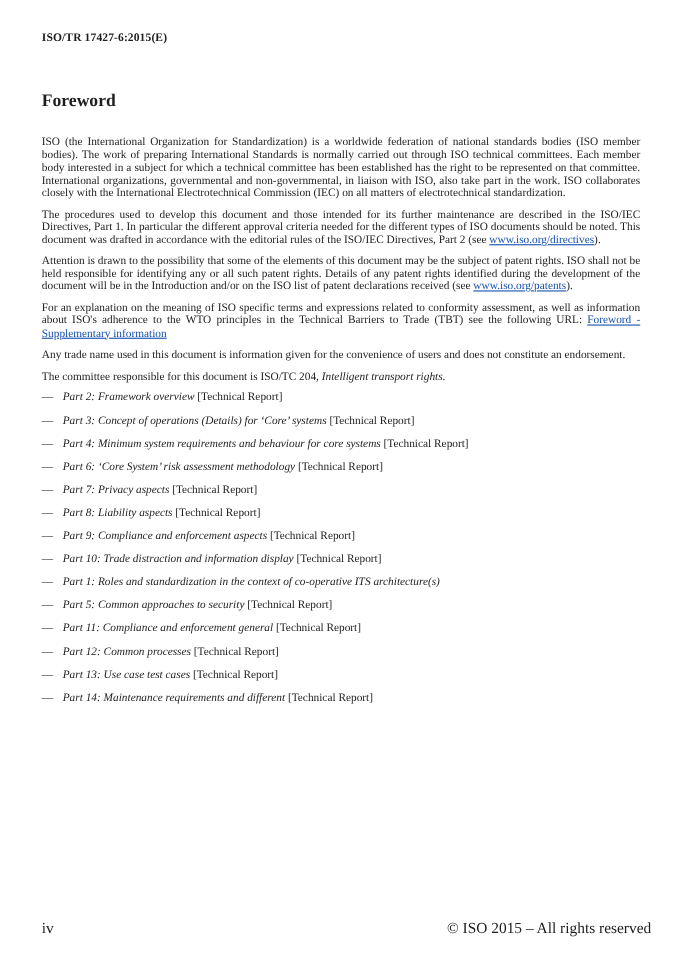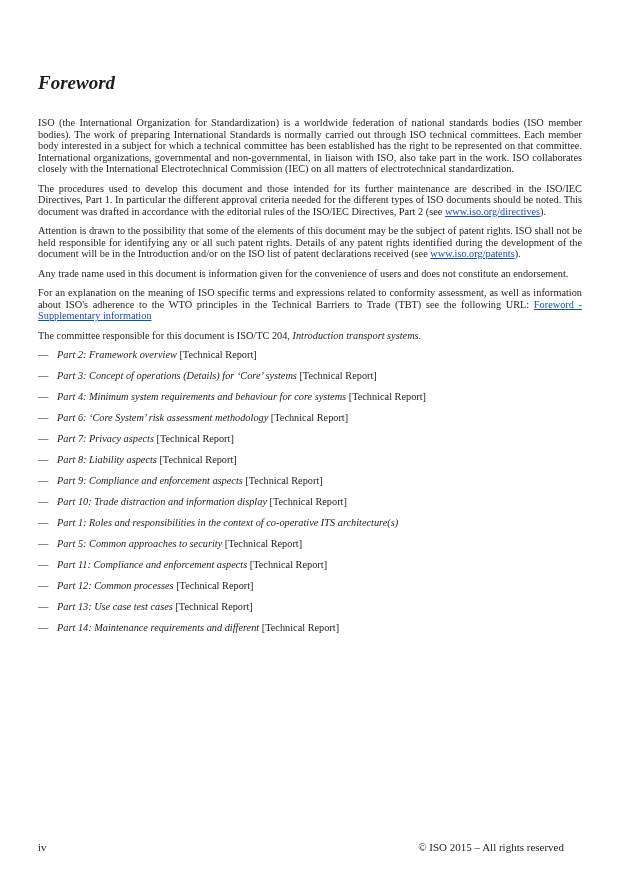--- a/index.html
+++ b/index.html
@@ -3,46 +3,47 @@
 <meta charset="utf-8">
 <style>
   html,body{margin:0;padding:0;}
   body{
     width:620px;height:876px;background:#ffffff;position:relative;
     font-family:"Liberation Serif","DejaVu Serif",serif;color:#1d1d1f;
     -webkit-font-smoothing:antialiased;
   }
   .page{position:absolute;inset:0;padding:29px 38px 0 38px;box-sizing:border-box;}
   .doc-header{font-size:10.5px;font-weight:bold;letter-spacing:.1px;}
-  .doc-title{font-size:19px;font-weight:bold;margin:43px 0 23px 0;font-style:italic;}
+  .doc-title{font-size:16px;font-weight:bold;margin:43px 0 23px 0;}
   .doc-body{font-size:10.3px;line-height:11.5px;}
   .doc-body p.para{margin:0 0 8px 0;text-align:justify;}
   .list-item{display:flex;margin:0 0 9.5px 0;text-align:left;}
   .list-item .dash{width:19px;flex:none;}
   .list-item .li-text{flex:1;}
   em{font-style:italic;}
   a.doc-link{color:#1550b0;cursor:pointer;}
   .doc-footer{
-    position:absolute;left:38px;right:56px;bottom:23px;
+    position:absolute;left:38px;right:28px;bottom:23px;
     display:flex;justify-content:space-between;align-items:baseline;
-    font-size:11px;
+    font-size:14px;
   }
 </style>
 </head>
 <body>
 
 <div class="page">
+  <div class="doc-header">ISO/TR 17427-6:2015(E)</div>
   <h1 class="doc-title">Foreword</h1>
   <div class="doc-body">
       <p class="para"><span>ISO (the International Organization for Standardization) is a worldwide federation of national standards bodies (ISO member bodies). The work of preparing International Standards is normally carried out through ISO technical committees. Each member body interested in a subject for which a technical committee has been established has the right to be represented on that committee. International organizations, governmental and non-governmental, in liaison with ISO, also take part in the work. ISO collaborates closely with the International Electrotechnical Commission (IEC) on all matters of electrotechnical standardization.</span></p>
       <p class="para"><span>The procedures used to develop this document and those intended for its further maintenance are described in the ISO/IEC Directives, Part 1. In particular the different approval criteria needed for the different types of ISO documents should be noted. This document was drafted in accordance with the editorial rules of the ISO/IEC Directives, Part 2 (see </span><a class="doc-link" href="#">www.iso.org/directives</a><span>).</span></p>
       <p class="para"><span>Attention is drawn to the possibility that some of the elements of this document may be the subject of patent rights. ISO shall not be held responsible for identifying any or all such patent rights. Details of any patent rights identified during the development of the document will be in the Introduction and/or on the ISO list of patent declarations received (see </span><a class="doc-link" href="#">www.iso.org/patents</a><span>).</span></p>
+      <p class="para"><span>For an explanation on the meaning of ISO specific terms and expressions related to conformity assessment, as well as information about ISO's adherence to the WTO principles in the Technical Barriers to Trade (TBT) see the following URL: </span><a class="doc-link" href="#">Foreword - Supplementary information</a></p>
       <p class="para"><span>Any trade name used in this document is information given for the convenience of users and does not constitute an endorsement.</span></p>
-      <p class="para"><span>For an explanation on the meaning of ISO specific terms and expressions related to conformity assessment, as well as information about ISO's adherence to the WTO principles in the Technical Barriers to Trade (TBT) see the following URL: </span><a class="doc-link" href="#">Foreword - Supplementary information</a></p>
-      <p class="para"><span>The committee responsible for this document is ISO/TC 204, </span><em>Introduction transport systems</em><span>.</span></p>
+      <p class="para"><span>The committee responsible for this document is ISO/TC 204, </span><em>Intelligent transport rights</em><span>.</span></p>
       <div class="list-item">
         <span class="dash">—</span>
         <span class="li-text"><em>Part 2: Framework overview</em><span> [Technical Report]</span></span>
       </div>
       <div class="list-item">
         <span class="dash">—</span>
         <span class="li-text"><em>Part 3: Concept of operations (Details) for ‘Core’ systems</em><span> [Technical Report]</span></span>
       </div>
       <div class="list-item">
         <span class="dash">—</span>
@@ -63,29 +64,29 @@
       <div class="list-item">
         <span class="dash">—</span>
         <span class="li-text"><em>Part 9: Compliance and enforcement aspects</em><span> [Technical Report]</span></span>
       </div>
       <div class="list-item">
         <span class="dash">—</span>
         <span class="li-text"><em>Part 10: Trade distraction and information display</em><span> [Technical Report]</span></span>
       </div>
       <div class="list-item">
         <span class="dash">—</span>
-        <span class="li-text"><em>Part 1: Roles and responsibilities in the context of co-operative ITS architecture(s)</em></span>
+        <span class="li-text"><em>Part 1: Roles and standardization in the context of co-operative ITS architecture(s)</em></span>
       </div>
       <div class="list-item">
         <span class="dash">—</span>
         <span class="li-text"><em>Part 5: Common approaches to security</em><span> [Technical Report]</span></span>
       </div>
       <div class="list-item">
         <span class="dash">—</span>
-        <span class="li-text"><em>Part 11: Compliance and enforcement aspects</em><span> [Technical Report]</span></span>
+        <span class="li-text"><em>Part 11: Compliance and enforcement general</em><span> [Technical Report]</span></span>
       </div>
       <div class="list-item">
         <span class="dash">—</span>
         <span class="li-text"><em>Part 12: Common processes</em><span> [Technical Report]</span></span>
       </div>
       <div class="list-item">
         <span class="dash">—</span>
         <span class="li-text"><em>Part 13: Use case test cases</em><span> [Technical Report]</span></span>
       </div>
       <div class="list-item">

